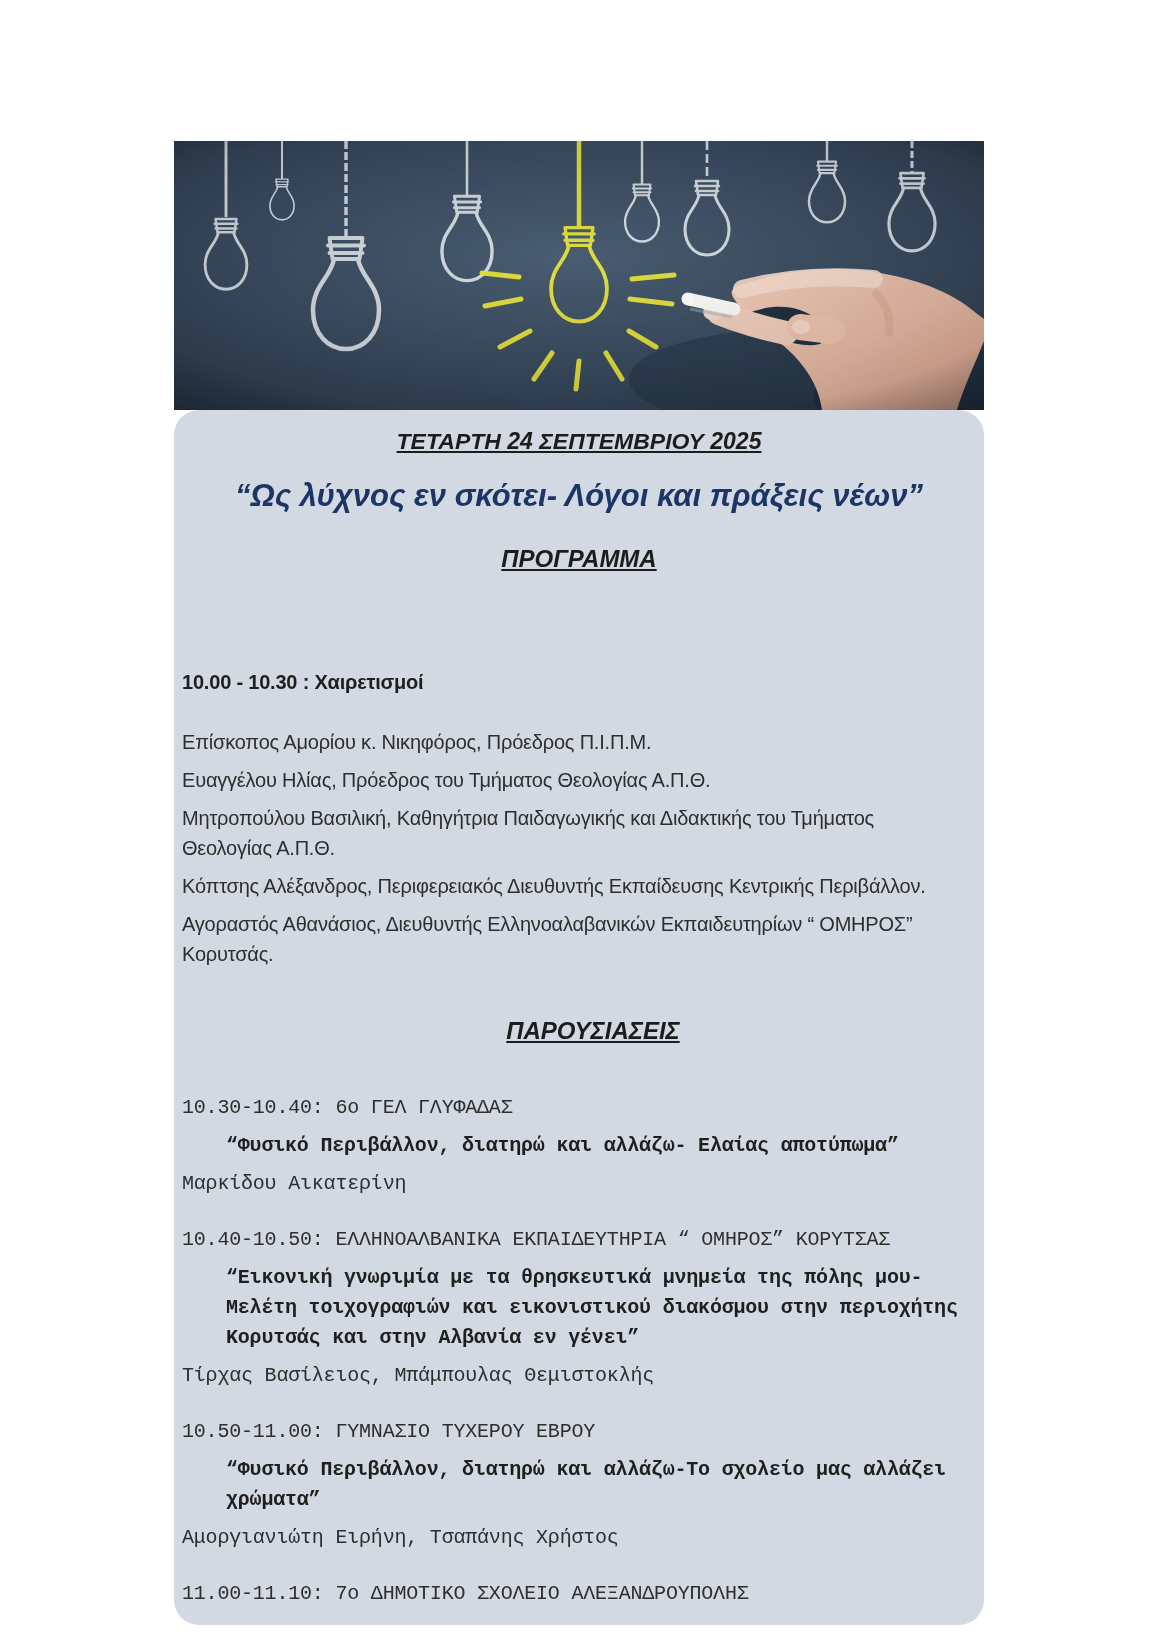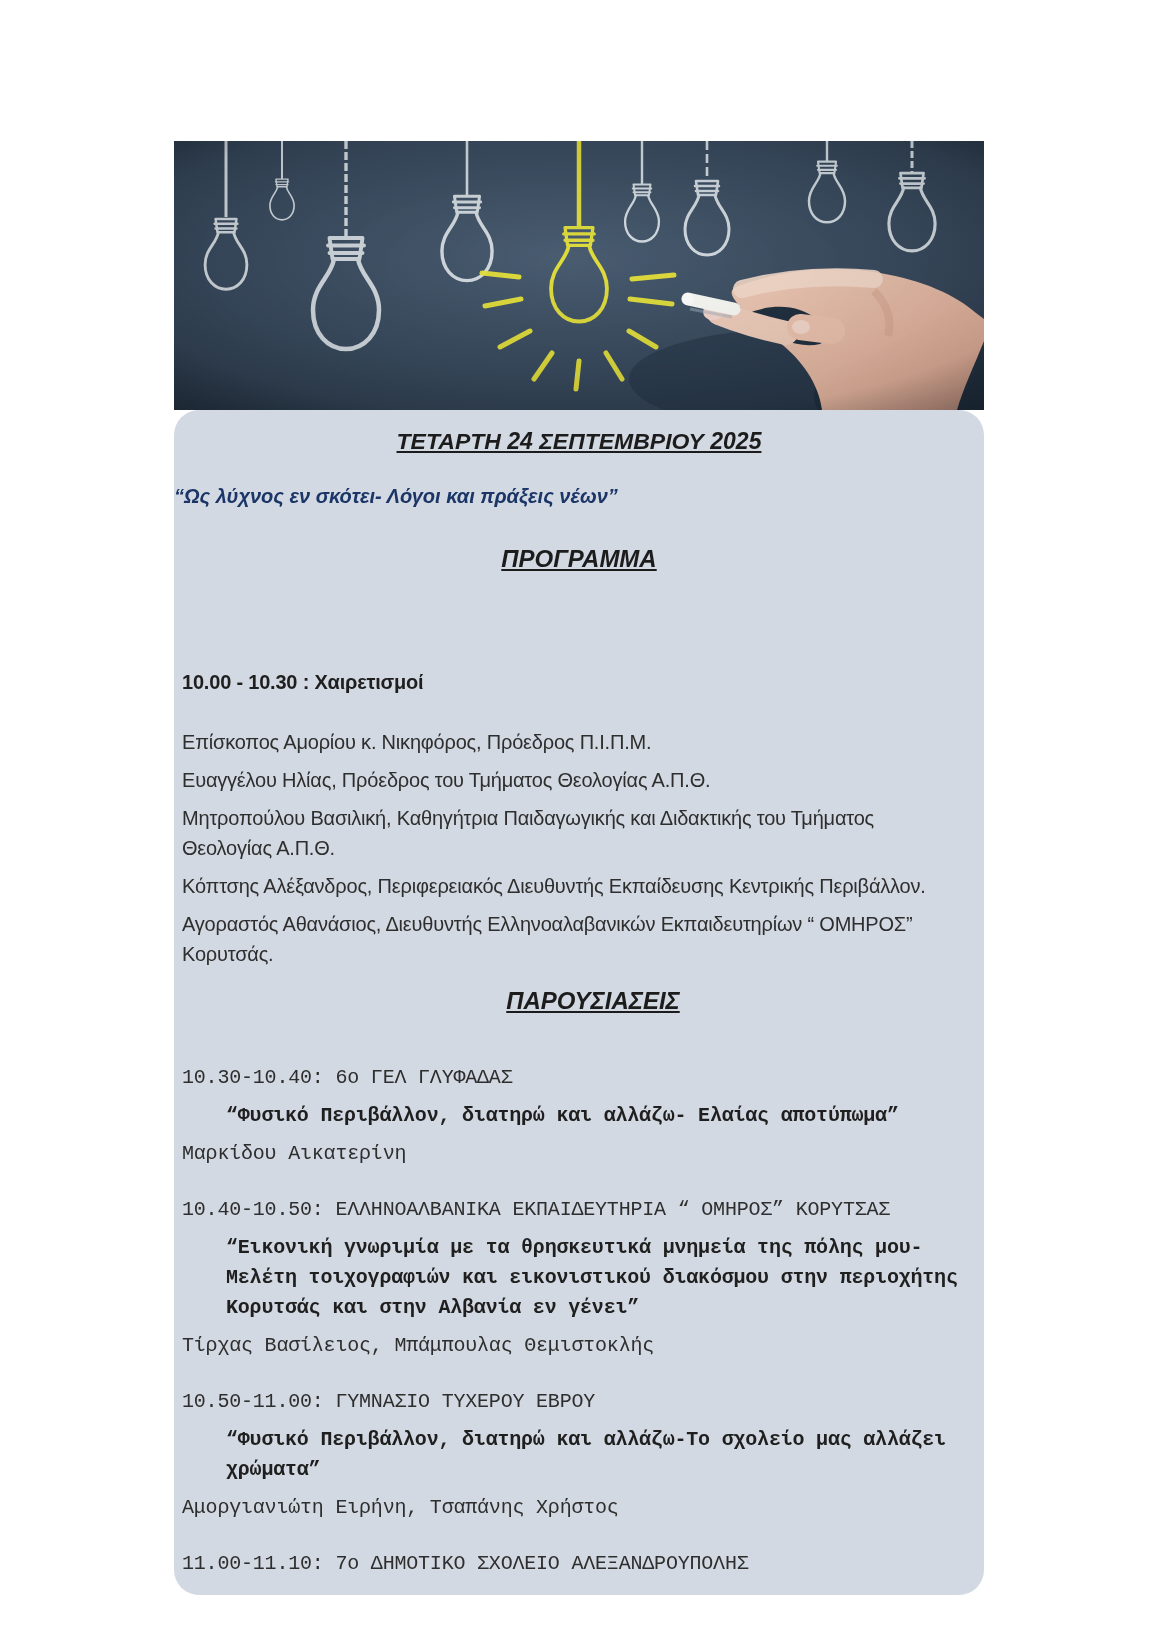--- a/index.html
+++ b/index.html
@@ -23,35 +23,35 @@
     line-height:30px;
     border-radius:25px;
   }
   .content p{margin:8px;max-width:780px;}
   h1.date-title{
     margin:8px 0 0 0;text-align:center;
     font-size:23px;font-weight:bold;font-style:italic;
     text-decoration:underline;color:#1c1c1c;line-height:30px;letter-spacing:0;
   }
   h2.theme-title{
-    margin:25px 0 0 0;
-    font-size:20px;font-weight:bold;font-style:italic;
+    margin:25px 0 0 0;text-align:center;
+    font-size:31px;font-weight:bold;font-style:italic;
     color:#1b3567;line-height:30px;letter-spacing:0;
   }
   h3.section-heading{
     margin:32px 0 0 0;text-align:center;
     font-size:24px;font-weight:bold;font-style:italic;
     text-decoration:underline;color:#1c1c1c;line-height:32px;letter-spacing:0;
   }
   .slot-heading{
     margin-top:92px !important;
     font-weight:bold;color:#1f1f1f;
   }
   .speakers{margin-top:30px;}
-  h3.presentations-heading{margin-top:16px;padding-left:28px;}
+  h3.presentations-heading{margin-top:46px;padding-left:28px;}
   .pres-item{margin-top:26px;font-family:Liberation Mono, monospace;}
   .pres-item.first{margin-top:46px;}
   .pres-title{font-weight:bold;color:#1f1f1f;padding-left:44px;}
   .pres-title:empty,.pres-presenters:empty{display:none;}
 </style>
 </head>
 <body>
 
 <div class="page">
   <div class="doc">

